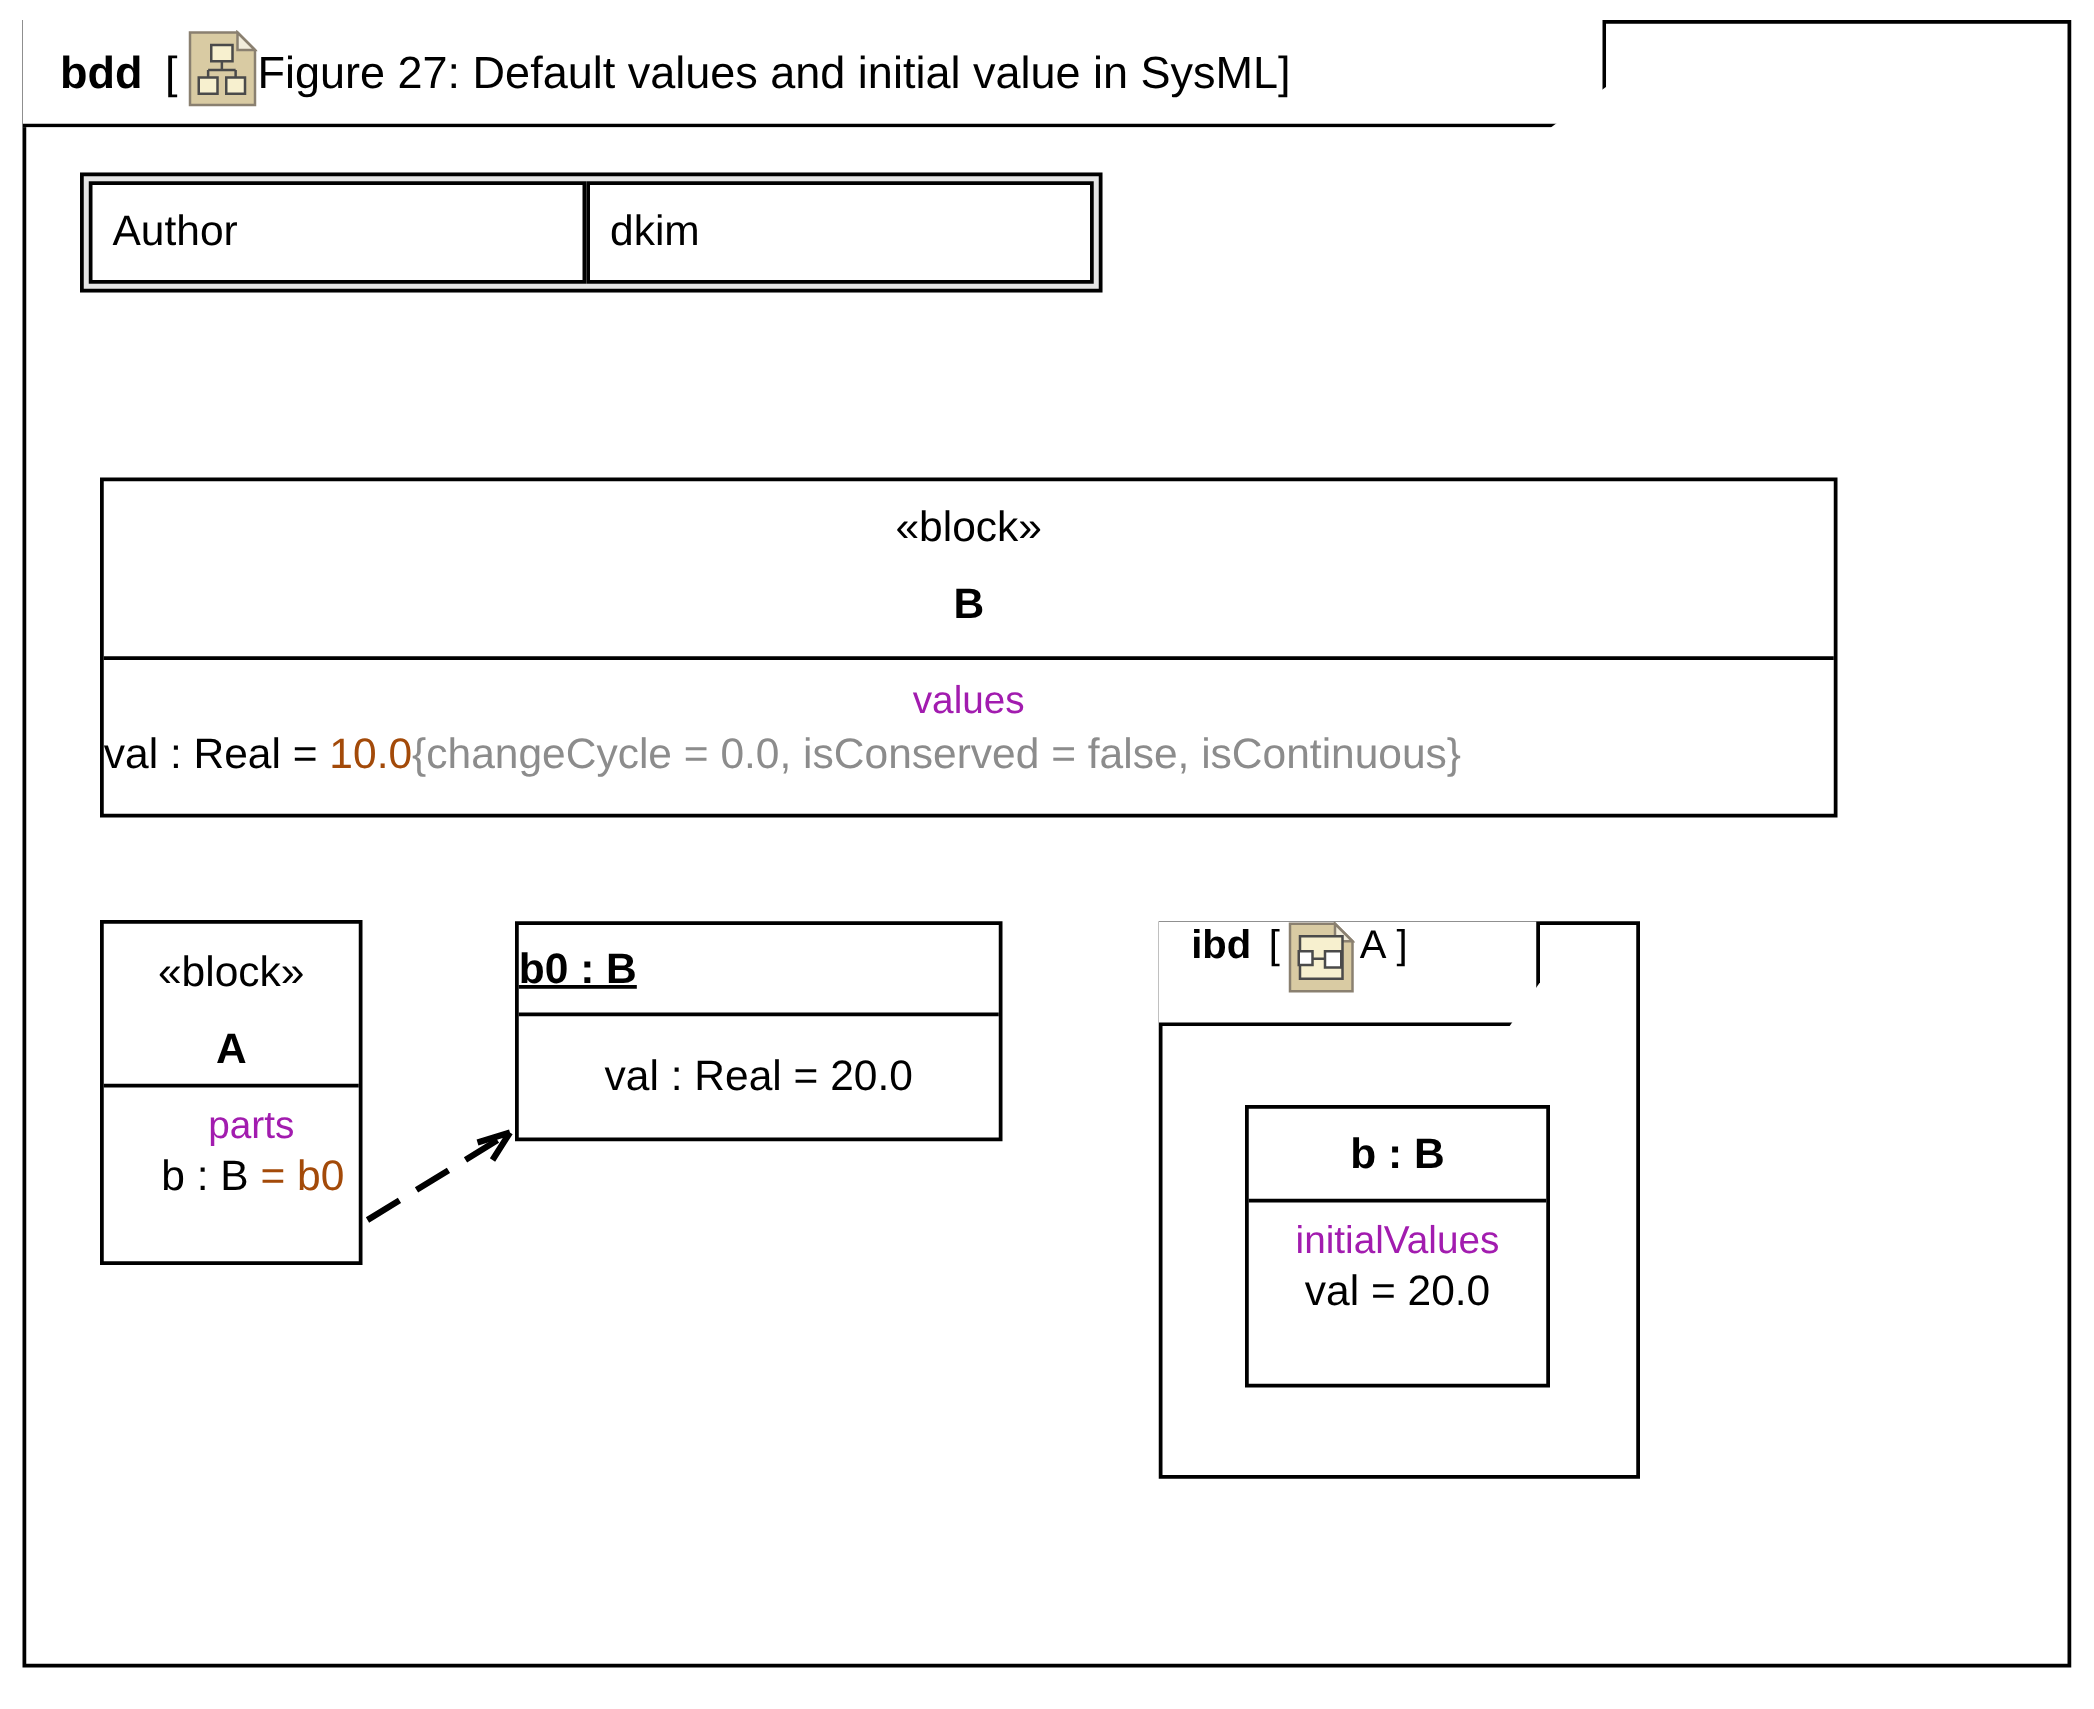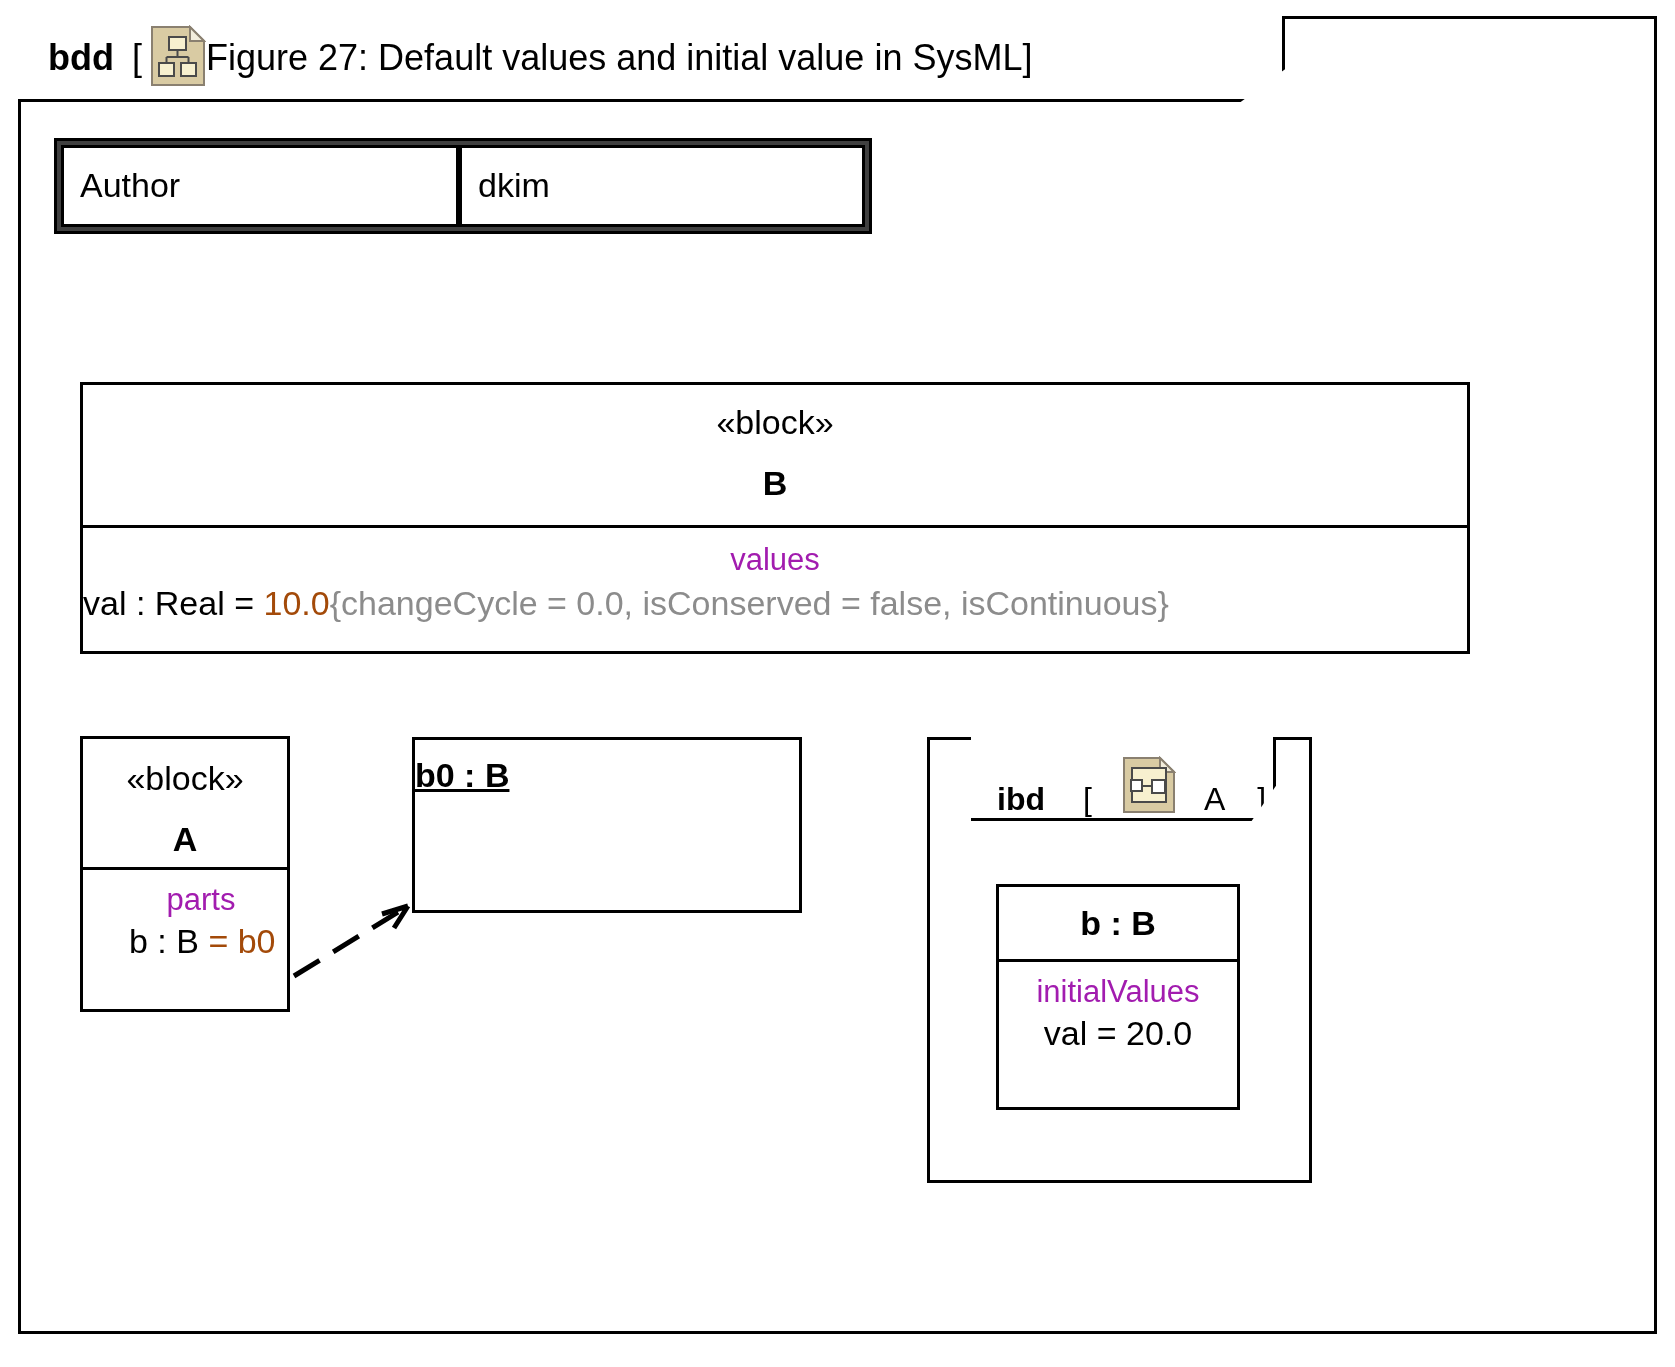--- a/index.html
+++ b/index.html
@@ -67,25 +67,25 @@
   
   .icon-bdd, .icon-ibd {
     display: inline-block;
     vertical-align: middle;
     flex: 0 0 auto;
   }
 
   
   .meta-table {
     position: absolute;
-    left: 54px;
+    left: 64px;
     top: 138px;
     border: 3px solid #000;
     box-sizing: border-box;
-    background: #404040;
+    background: #e5e5e5;
     padding: 4px;
   }
   .meta-row { display: flex; }
   .meta-cell {
     border: 3px solid #000;
     box-sizing: border-box;
     font-size: 34px;
     color: #000;
     padding: 6px 12px 8px 16px;
     display: flex;
@@ -197,33 +197,32 @@
     left: 927px;
     top: 737px;
     width: 385px;
     height: 446px;
     border: 3px solid #000;
     box-sizing: border-box;
     background: #fff;
   }
   #ibd-header {
     position: absolute;
-    left: 971px;
+    left: 927px;
     top: 737px;
     width: 305px;
     height: 84px;
     box-sizing: border-box;
     background: #fff;
     border-right: 3px solid #000;
     border-bottom: 3px solid #000;
     clip-path: polygon(0 0, 100% 0, 100% 58%, 92% 100%, 0 100%);
     display: flex;
-    align-items: flex-end;
+    align-items: flex-start;
     padding-left: 26px;
-    gap: 24px;
   }
   #ibd-header .frame-kind { font-size: 32px; }
   #ibd-header .bracket { font-size: 32px; margin: 0 6px 0 14px; }
   #ibd-header .ibd-title { font-size: 32px; color: #000; margin: 0 4px; }
 
   
   #part-b {
     left: 996px;
     top: 884px;
     width: 244px;
@@ -301,20 +300,23 @@
     </div>
     <div class="block-compartment sep parts">
       <div class="compartment-label">parts</div>
       <div class="feature-line"><span>b : B </span><span class="val-default">= b0</span></div>
     </div>
   </div>
 
   <div class="block" id="inst-b0">
     <div class="block-compartment hdr">
       <span class="inst-name">b0 : B</span>
+    </div>
+    <div class="block-compartment sep body">
+      <span class="feature-line">val : Real = 20.0</span>
     </div>
   </div>
 
   <svg id="connector">
     <line x1="4" y1="96" x2="118" y2="26" stroke="#000" stroke-width="5" stroke-dasharray="30 16"></line>
     <path d="M118 26 L92 34 M118 26 L104 48" fill="none" stroke="#000" stroke-width="5"></path>
   </svg>
 
   <div id="ibd-frame"></div>
   <div id="ibd-header">

